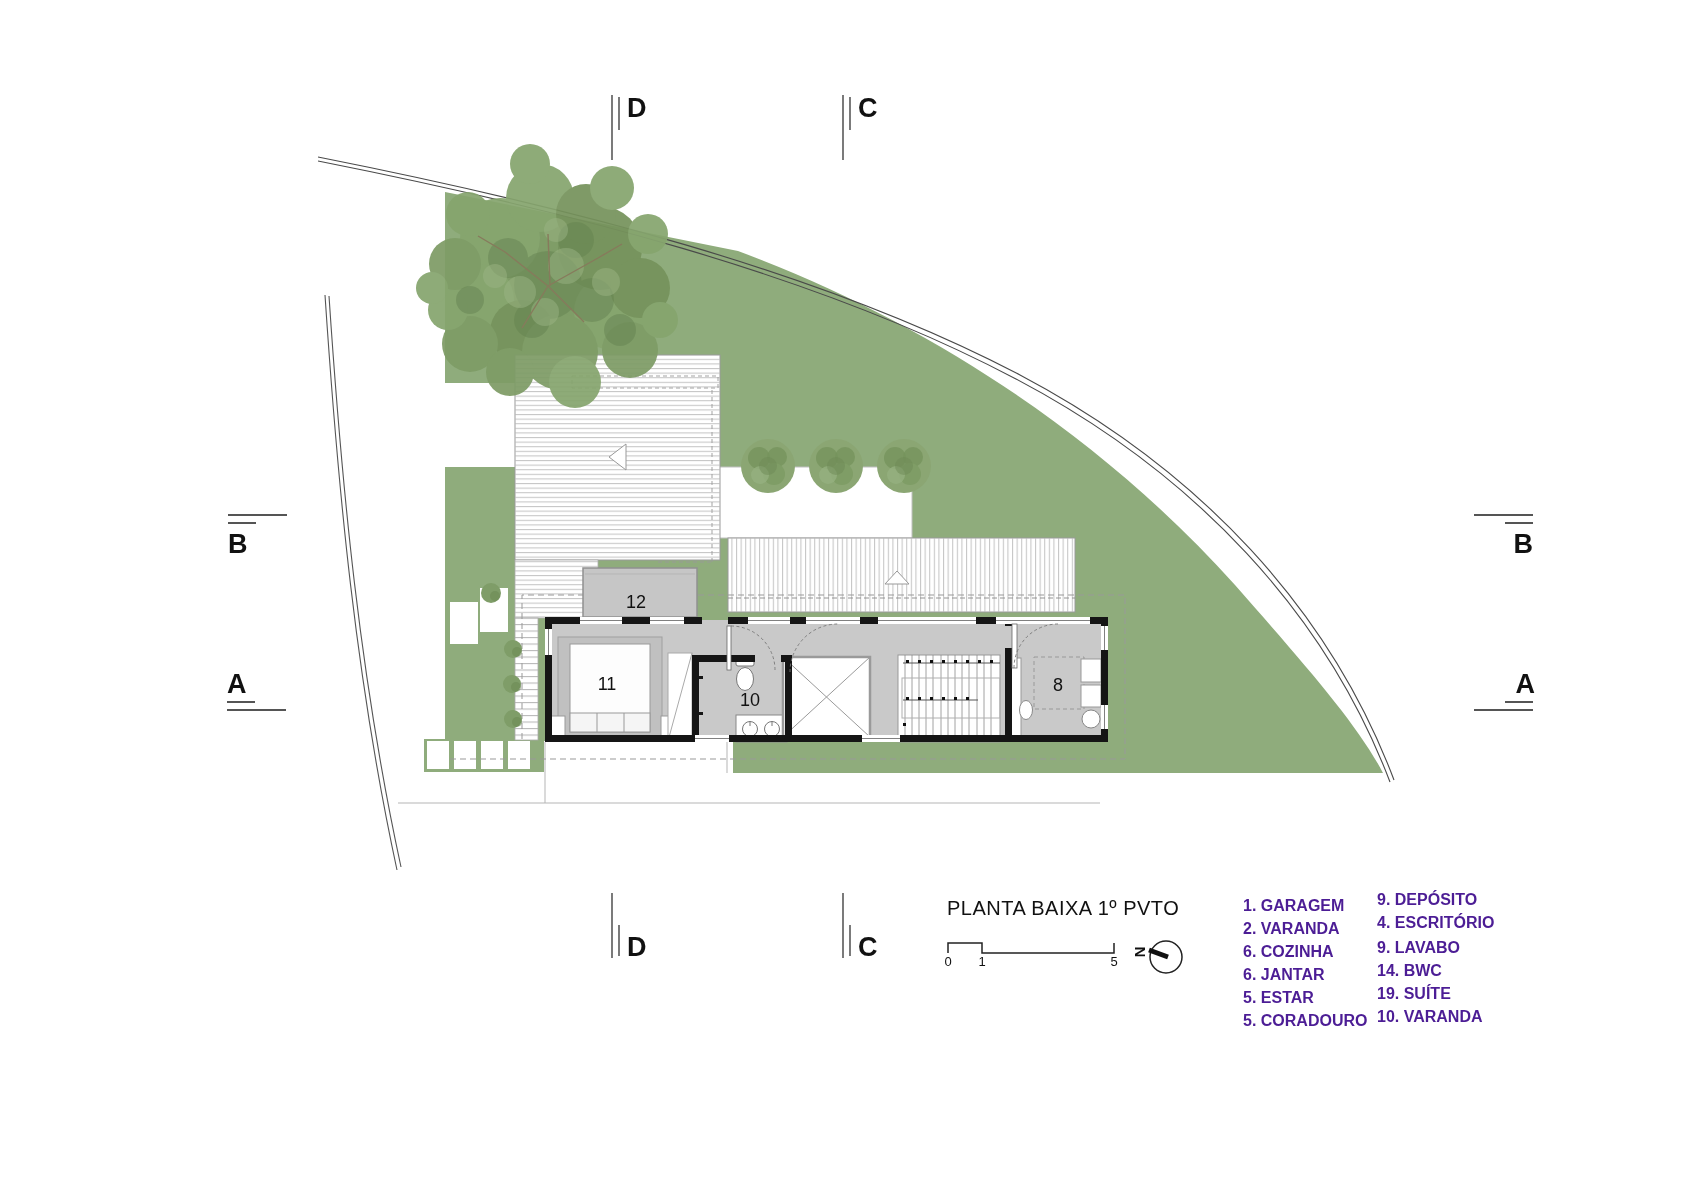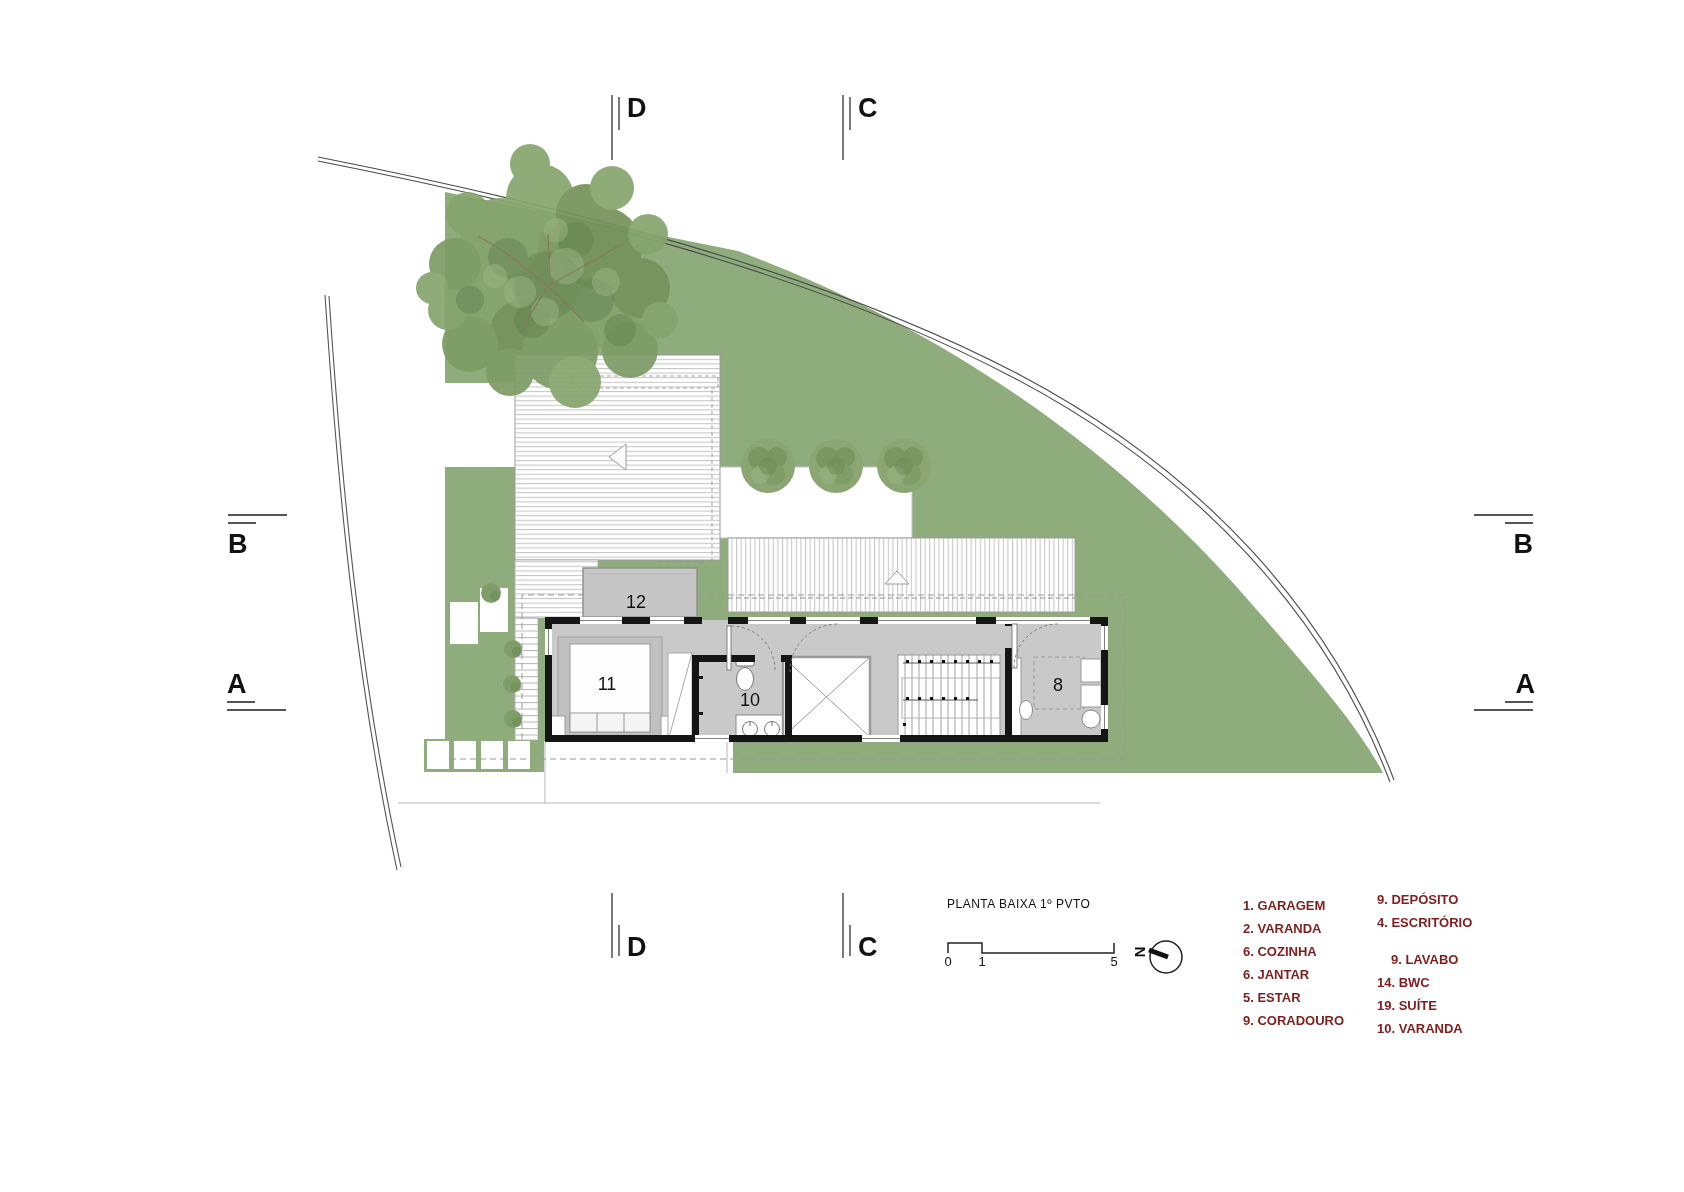--- a/index.html
+++ b/index.html
@@ -4,27 +4,27 @@
 <style>
   html,body{margin:0;padding:0;background:#ffffff;}
   #stage{position:relative;width:1684px;height:1192px;background:#ffffff;overflow:hidden;
          font-family:"Liberation Sans", sans-serif;}
   svg{position:absolute;left:0;top:0;}
   svg text{font-family:"Liberation Sans", sans-serif;fill:#111;}
   .section-letter{font-size:27px;font-weight:600;}
   .room-label{font-size:18px;font-weight:400;}
   .scale-num{font-size:13px;font-weight:400;}
   .north-n{font-size:15px;font-weight:700;}
-  #plan-title{position:absolute;left:947px;top:897px;font-size:12px;letter-spacing:.5px;color:#111;
+  #plan-title{position:absolute;left:947px;top:897px;font-size:20px;letter-spacing:.5px;color:#111;
               white-space:nowrap;}
-  .legend-col{position:absolute;color:#7f1d1d;font-size:13px;font-weight:700;}
+  .legend-col{position:absolute;color:#4c1d95;font-size:16px;font-weight:700;}
   #legend-col1{left:1243px;top:894px;}
   #legend-col2{left:1377px;top:888px;}
   .legend-item{line-height:23px;white-space:nowrap;}
-  .legend-gap{margin-top:14px;text-align:center;}
+  .legend-gap{margin-top:2px;}
 </style>
 </head>
 <body>
 
 <div id="stage">
 
 <svg width="1684" height="1192" viewBox="0 0 1684 1192">
   <defs>
     <pattern id="hh" width="8" height="4.6" patternUnits="userSpaceOnUse">
       <path d="M0 0.6 H8" stroke="#b9b9b9" stroke-width="0.9"></path>
@@ -387,21 +387,21 @@
 </svg>
 
 <div id="plan-title">PLANTA BAIXA 1º PVTO</div>
 
 <div id="legend-col1" class="legend-col">
   <div class="legend-item">1. GARAGEM</div>
   <div class="legend-item">2. VARANDA</div>
   <div class="legend-item">6. COZINHA</div>
   <div class="legend-item">6. JANTAR</div>
   <div class="legend-item">5. ESTAR</div>
-  <div class="legend-item">9. CORADOURO</div>
+  <div class="legend-item">5. CORADOURO</div>
 </div>
 
 <div id="legend-col2" class="legend-col">
   <div class="legend-item">9. DEPÓSITO</div>
   <div class="legend-item">4. ESCRITÓRIO</div>
   <div class="legend-item legend-gap">9. LAVABO</div>
   <div class="legend-item">14. BWC</div>
   <div class="legend-item">19. SUÍTE</div>
   <div class="legend-item">10. VARANDA</div>
 </div>

